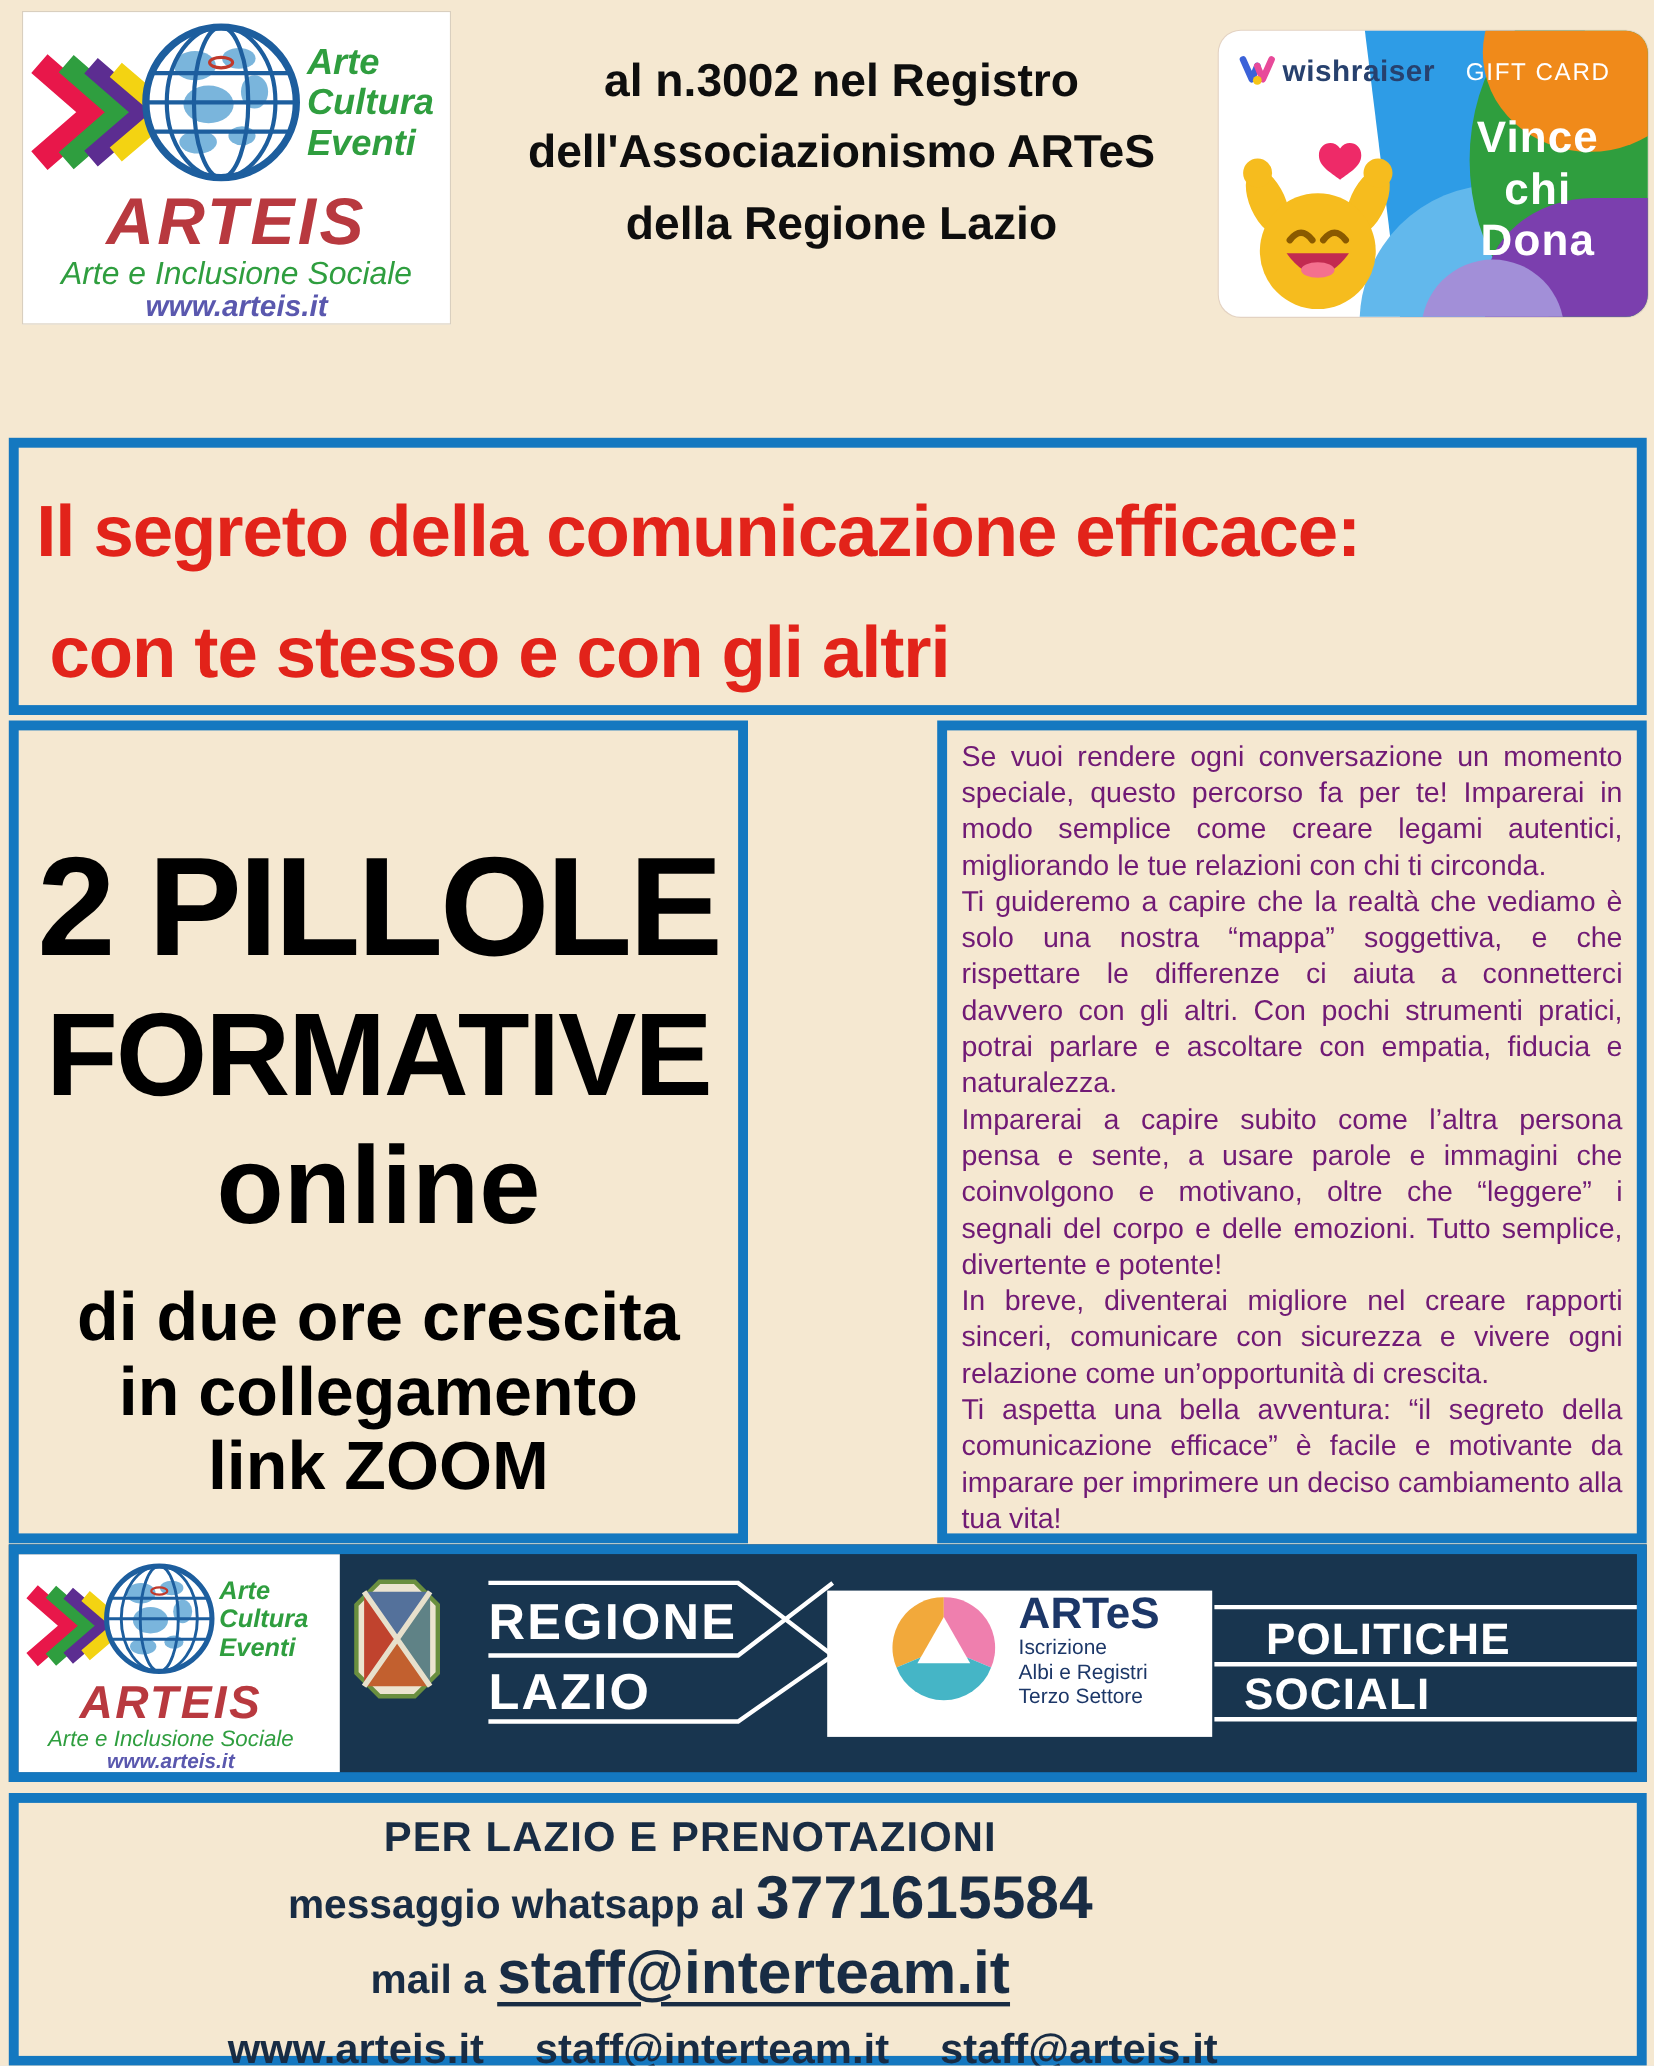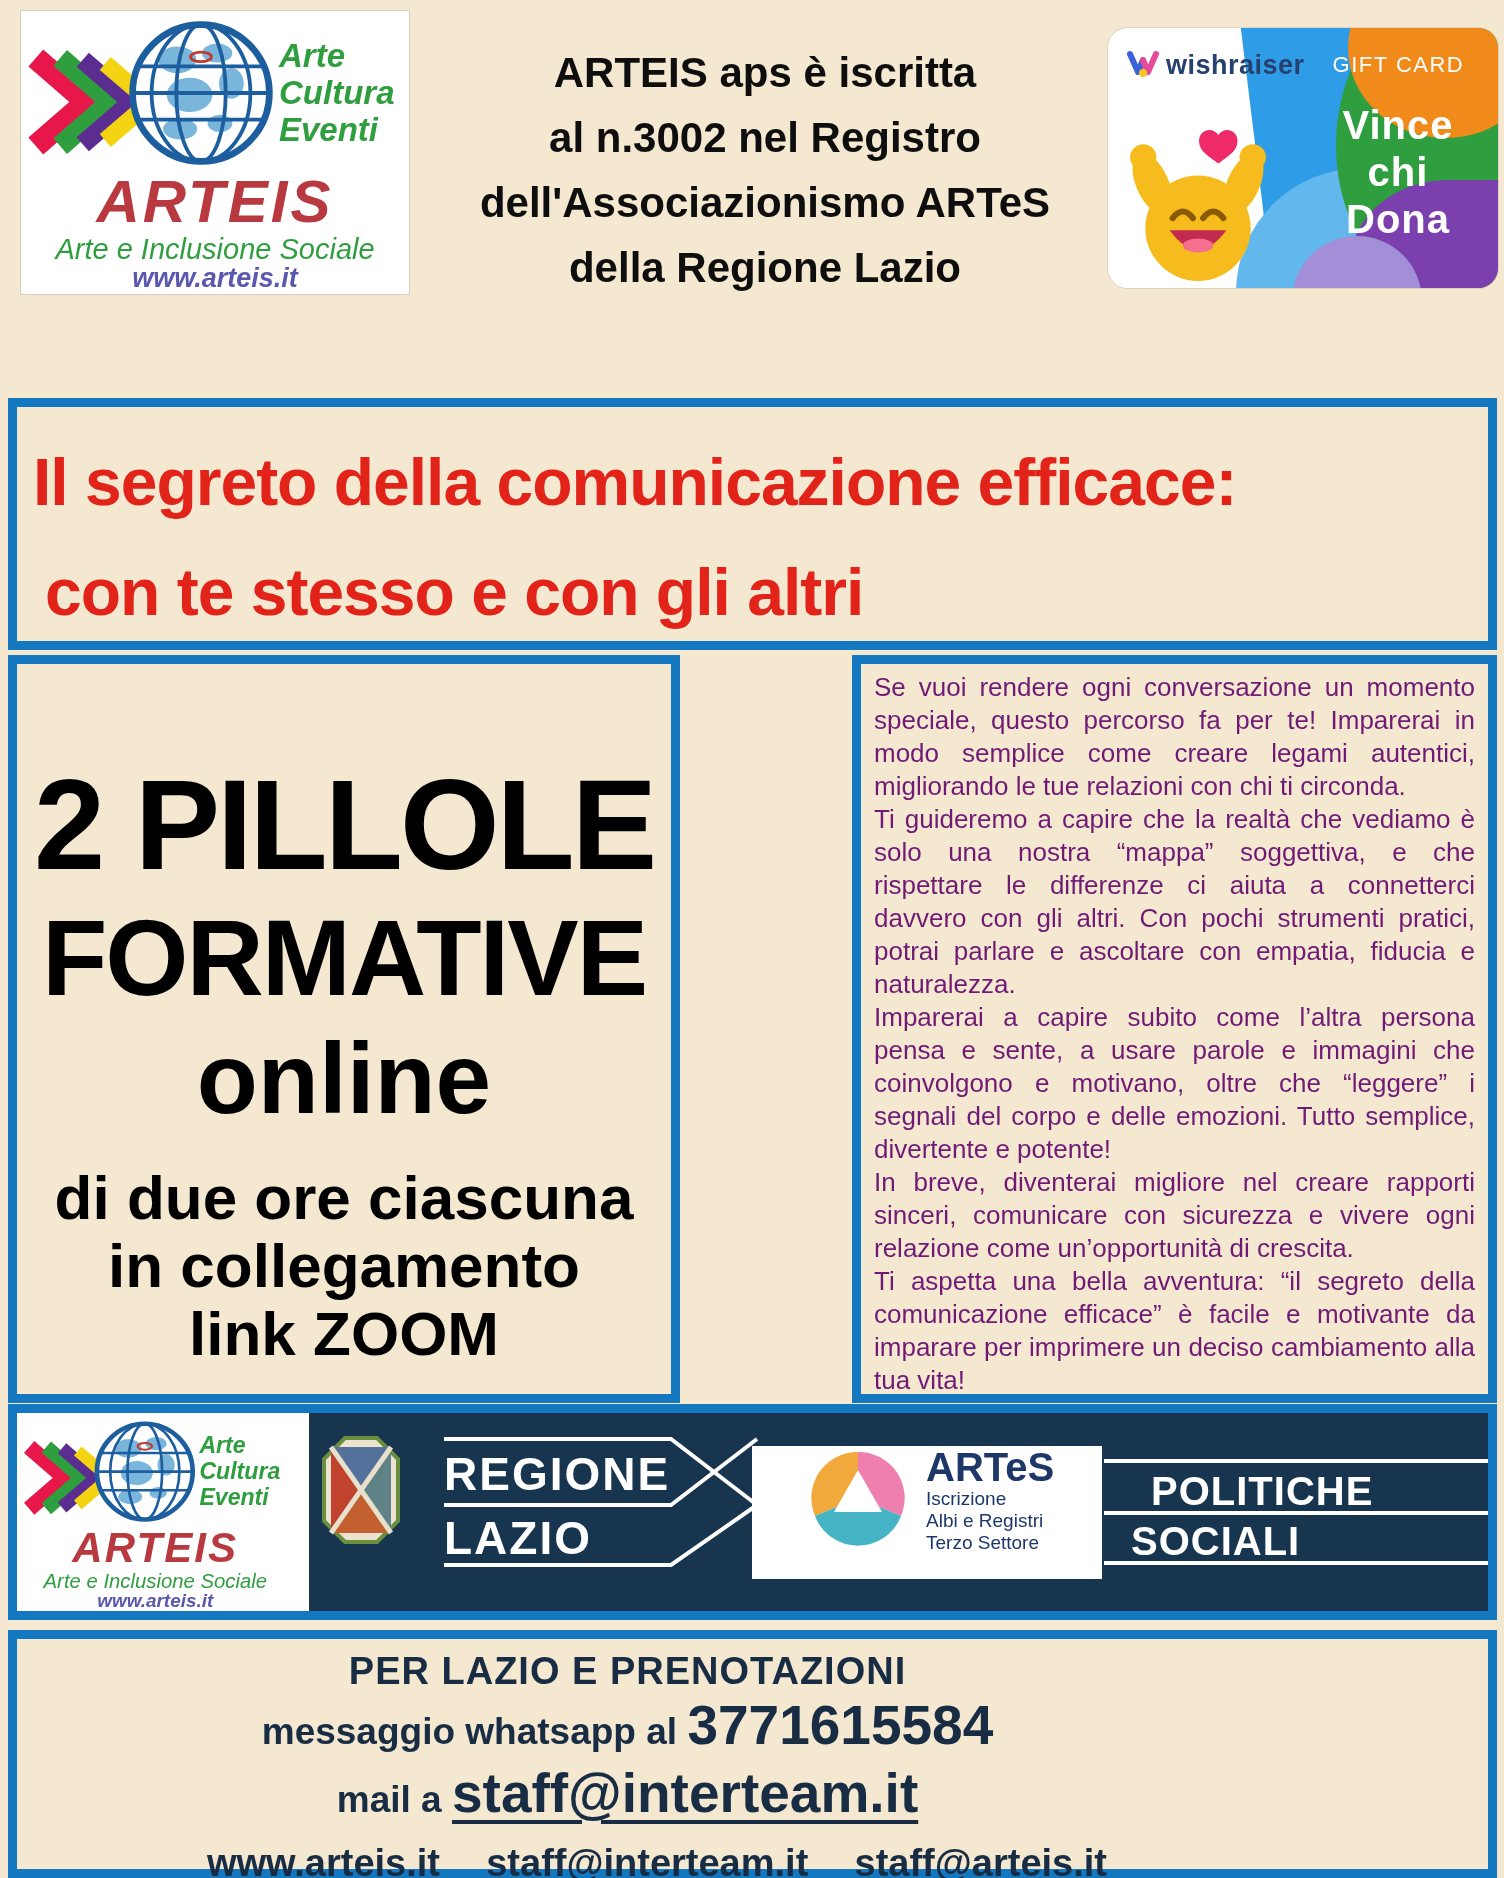--- a/index.html
+++ b/index.html
@@ -125,21 +125,20 @@
         <div>Cultura</div>
         <div>Eventi</div>
       </div>
       <div class="al-name">ARTEIS</div>
       <div class="al-subtitle">Arte e Inclusione Sociale</div>
       <div class="al-website">www.arteis.it</div>
     </div>
   </div>
 
   <div class="header-reg">
-    <div>ARTEIS aps è iscritta</div>
     <div>al n.3002 nel Registro</div>
     <div>dell'Associazionismo ARTeS</div>
     <div>della Regione Lazio</div>
   </div>
 
   <div class="gift-card">
     <div class="gc-shape gc-blue"></div>
     <div class="gc-shape gc-lightblue"></div>
     <div class="gc-shape gc-green"></div>
     <div class="gc-shape gc-orange"></div>
@@ -182,21 +181,21 @@
   <div class="bluebox title-box">
     <div class="title-line">Il segreto della comunicazione efficace:</div>
     <div class="title-line title-line2">con te stesso e con gli altri</div>
   </div>
 
   <div class="bluebox offer-box">
     <div class="offer-h1">2 PILLOLE</div>
     <div class="offer-h2">FORMATIVE</div>
     <div class="offer-h3">online</div>
     <div class="offer-details">
-      <div>di due ore ciascuna</div>
+      <div>di due ore crescita</div>
       <div>in collegamento</div>
       <div>link ZOOM</div>
     </div>
   </div>
 
   <div class="bluebox desc-box">
     <p>Se vuoi rendere ogni conversazione un momento speciale, questo percorso fa per te! Imparerai in modo semplice come creare legami autentici, migliorando le tue relazioni con chi ti circonda.</p>
     <p>Ti guideremo a capire che la realtà che vediamo è solo una nostra “mappa” soggettiva, e che rispettare le differenze ci aiuta a connetterci davvero con gli altri. Con pochi strumenti pratici, potrai parlare e ascoltare con empatia, fiducia e naturalezza.</p>
     <p>Imparerai a capire subito come l’altra persona pensa e sente, a usare parole e immagini che coinvolgono e motivano, oltre che “leggere” i segnali del corpo e delle emozioni. Tutto semplice, divertente e potente!</p>
     <p>In breve, diventerai migliore nel creare rapporti sinceri, comunicare con sicurezza e vivere ogni relazione come un’opportunità di crescita.</p>

